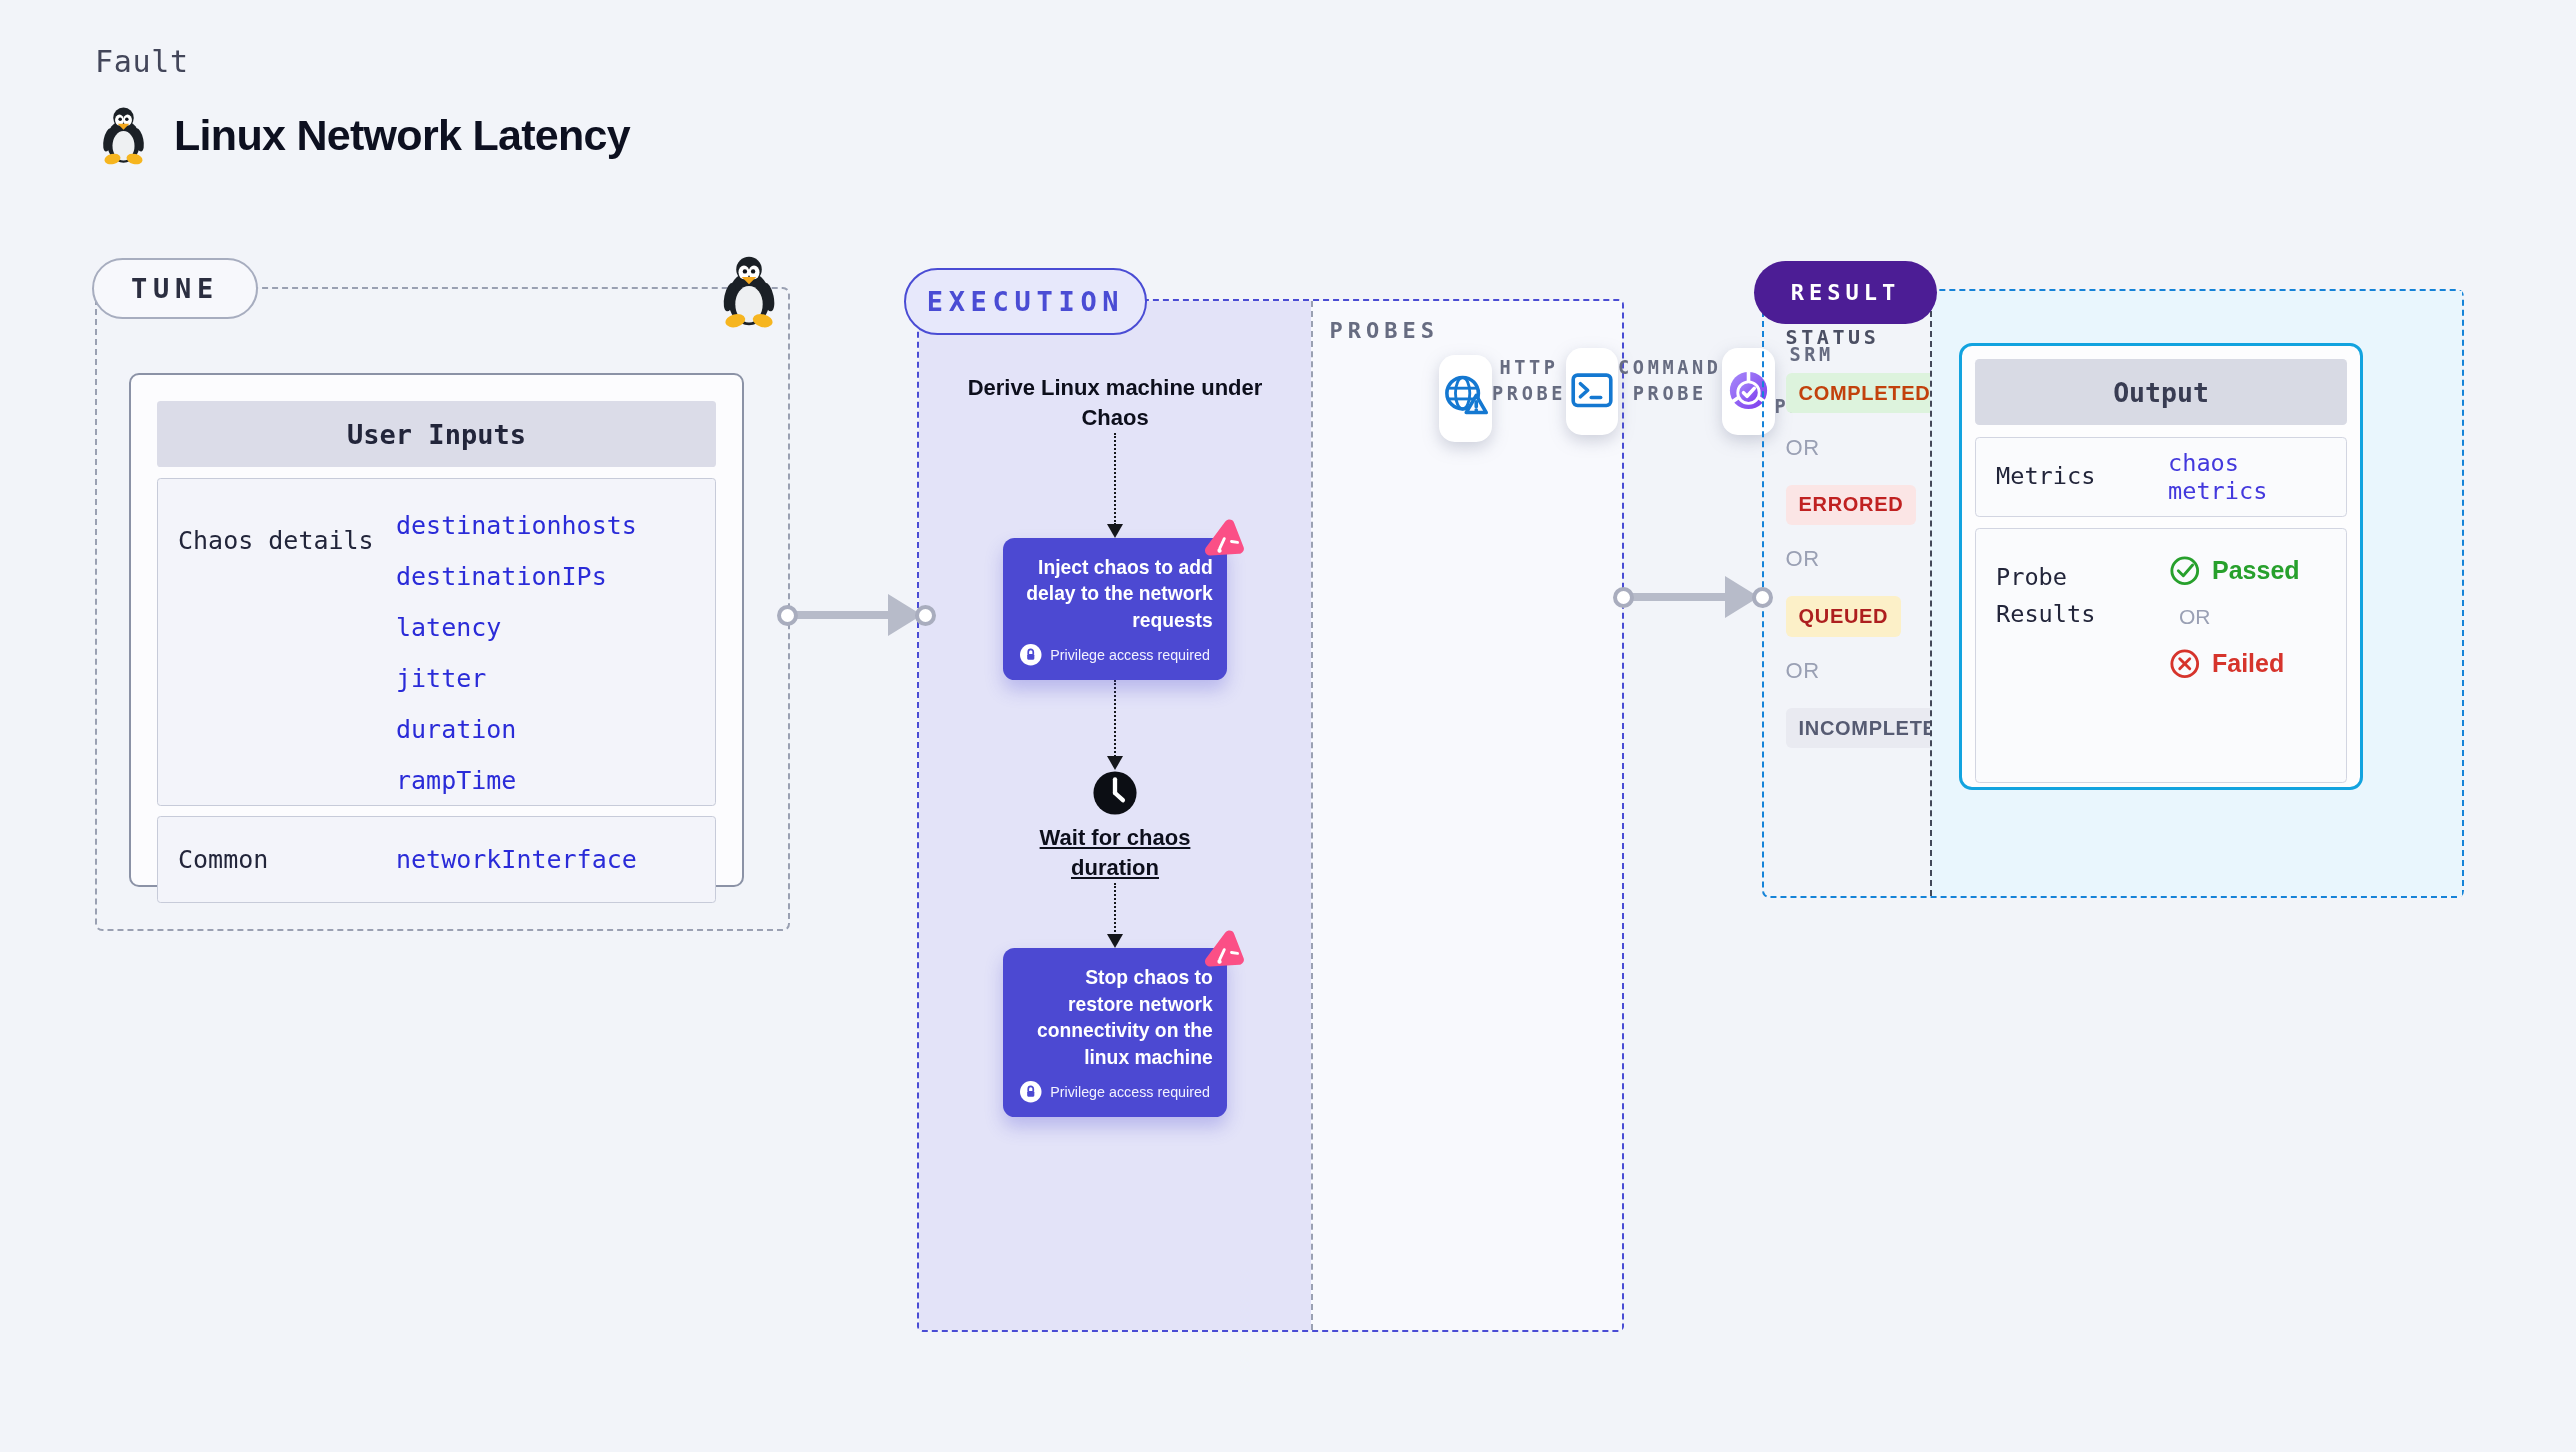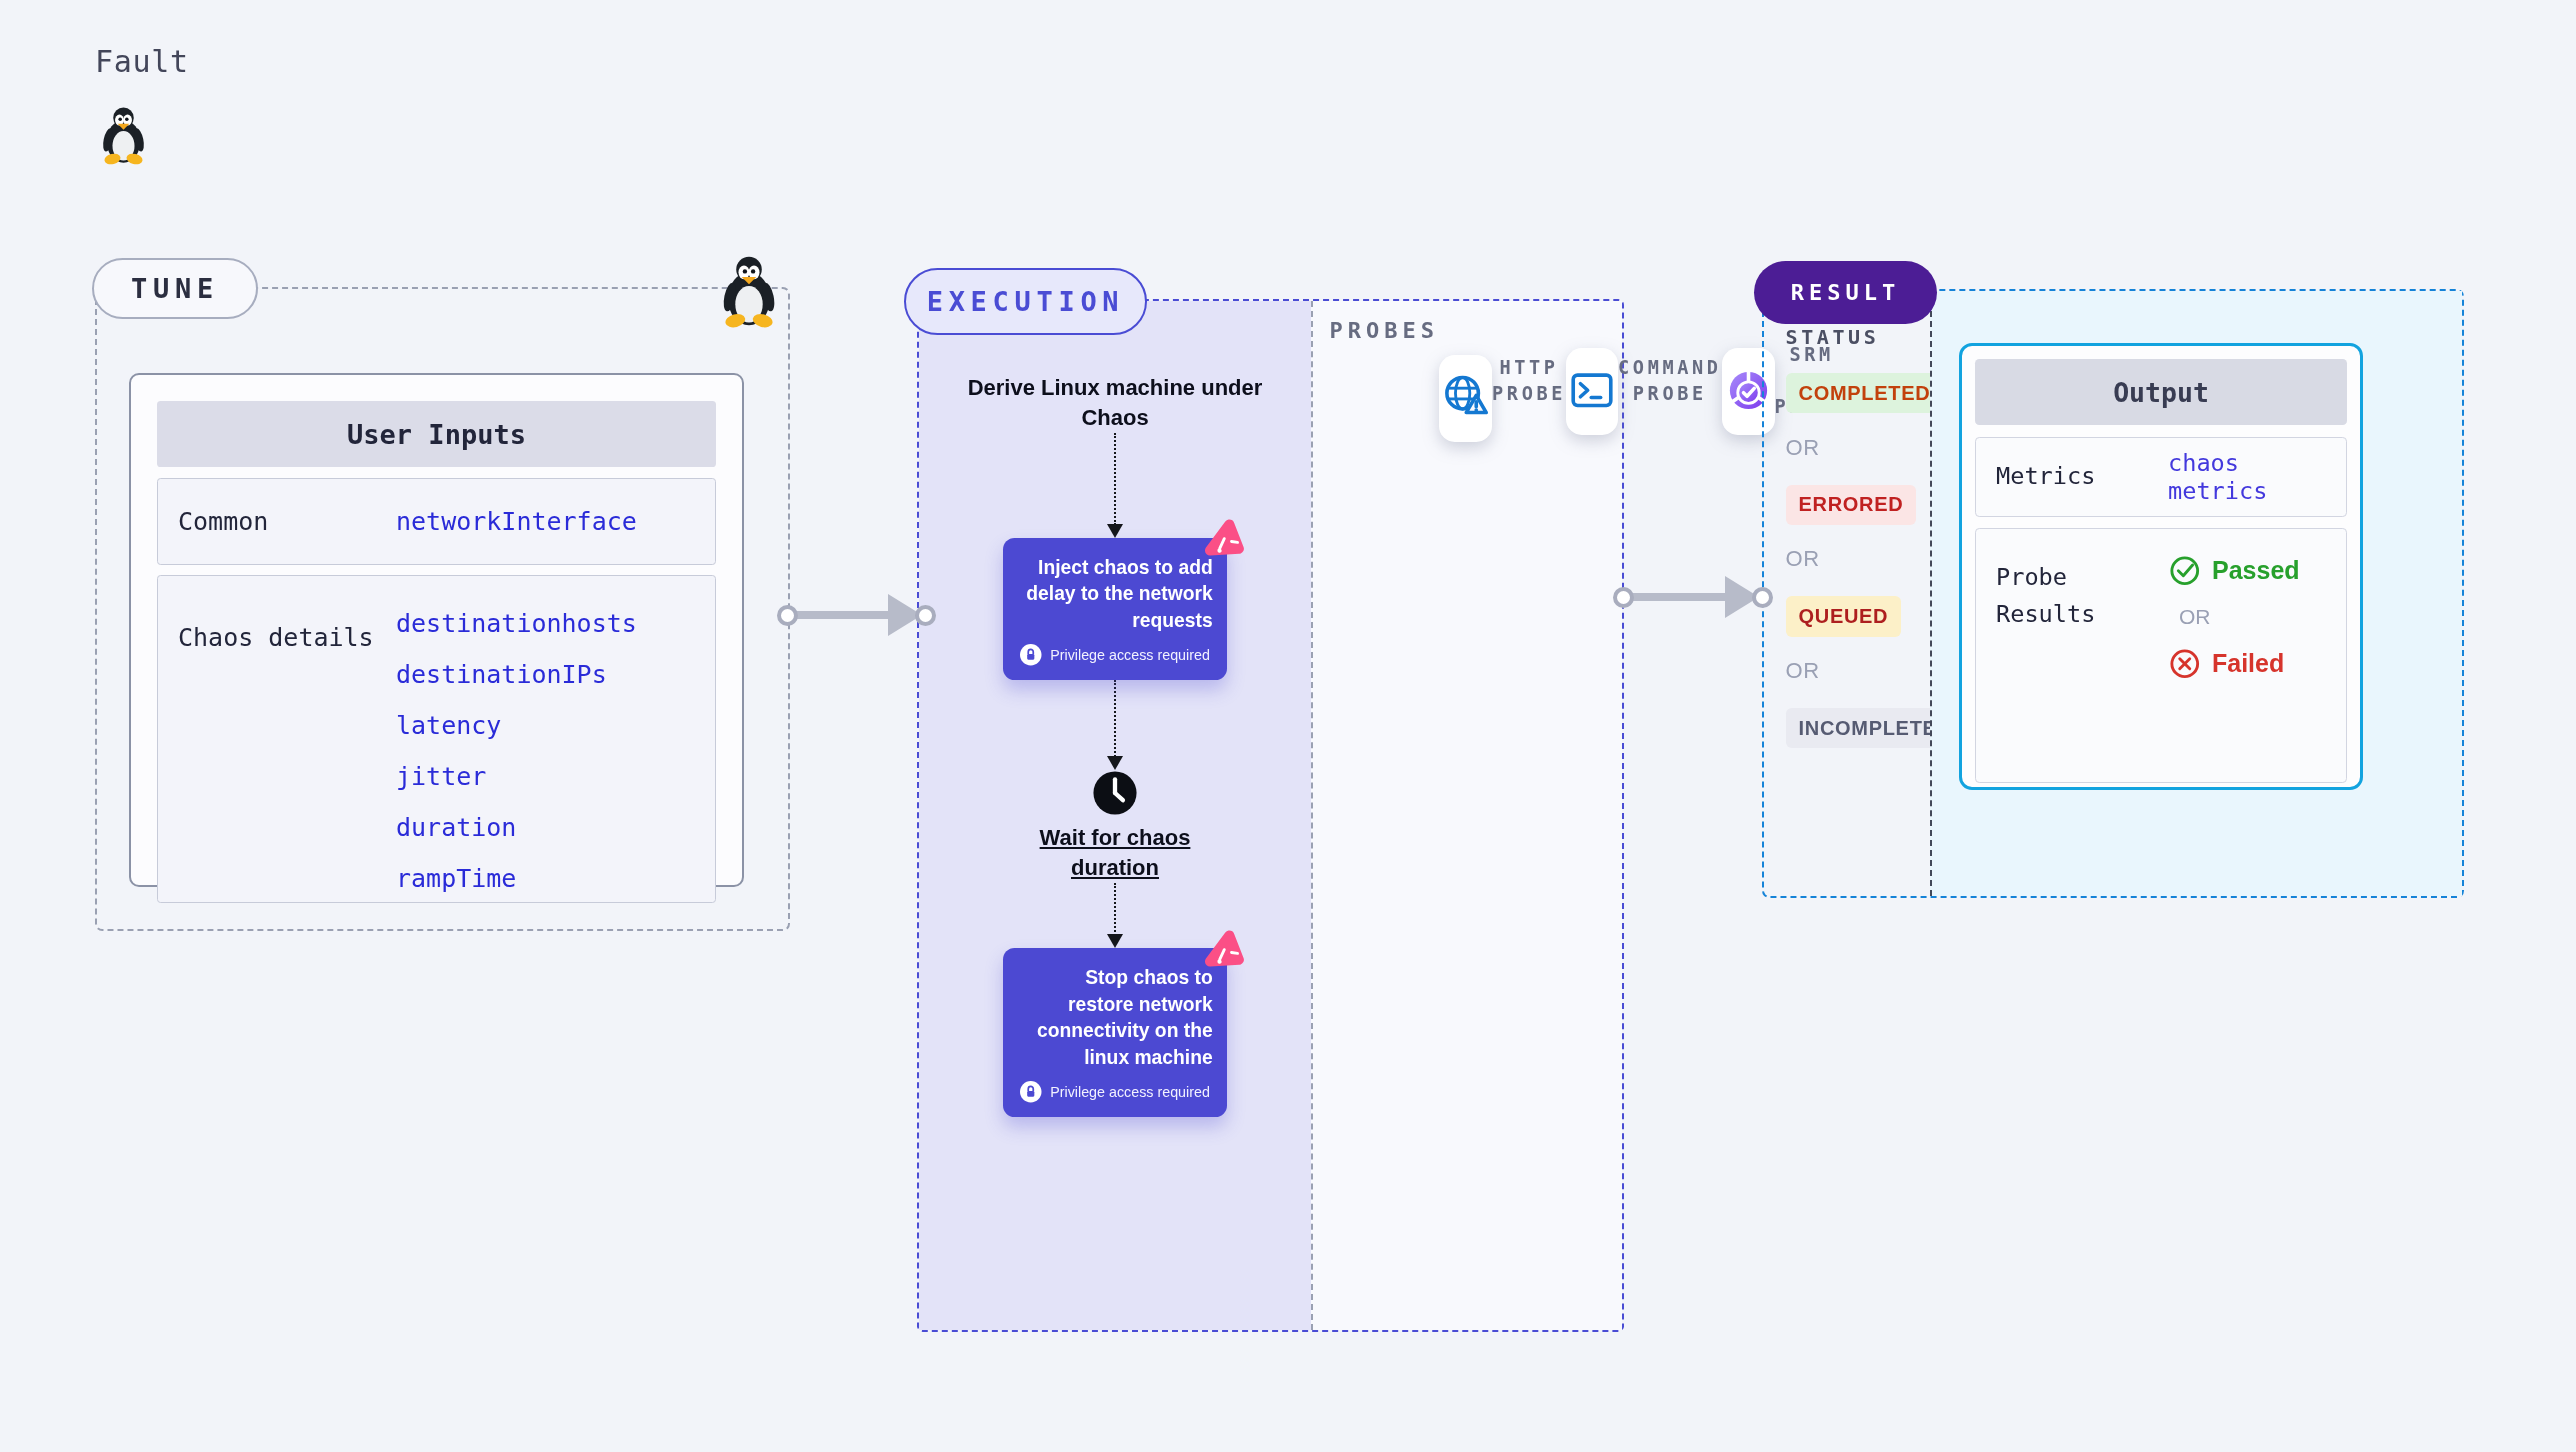--- a/index.html
+++ b/index.html
@@ -145,20 +145,21 @@
         <ellipse cx="37.5" cy="19" rx="6" ry="7.5" fill="#ffffff"></ellipse>
         <circle cx="27.5" cy="18" r="2.4" fill="#10141a"></circle>
         <circle cx="36.5" cy="18" r="2.4" fill="#10141a"></circle>
         <path d="M24 24 L40 24 L32 32 Z" fill="#f4a81d"></path>
         <ellipse cx="17" cy="72" rx="11" ry="7" fill="#f6b51f" transform="rotate(-14 17 72)"></ellipse>
         <ellipse cx="47" cy="72" rx="11" ry="7" fill="#f6b51f" transform="rotate(14 47 72)"></ellipse>
         <ellipse cx="11" cy="46" rx="6" ry="16" fill="#1b2026" transform="rotate(12 11 46)"></ellipse>
         <ellipse cx="53" cy="46" rx="6" ry="16" fill="#1b2026" transform="rotate(-12 53 46)"></ellipse>
       </svg>
     </span>
+    <h1>Linux Network Latency</h1>
   </div>
 
   <div class="tune-box"></div>
   <div class="pill-badge tune-badge">TUNE</div>
   <span class="tux tux-on-border">
     <svg viewBox="0 0 64 80">
       <ellipse cx="32" cy="48" rx="23" ry="29" fill="#1b2026"></ellipse>
       <ellipse cx="32" cy="16" rx="14" ry="14" fill="#1b2026"></ellipse>
       <ellipse cx="32" cy="54" rx="15" ry="20" fill="#eef0f2"></ellipse>
       <ellipse cx="26.5" cy="19" rx="6" ry="7.5" fill="#ffffff"></ellipse>
@@ -168,35 +169,35 @@
       <path d="M24 24 L40 24 L32 32 Z" fill="#f4a81d"></path>
       <ellipse cx="17" cy="72" rx="11" ry="7" fill="#f6b51f" transform="rotate(-14 17 72)"></ellipse>
       <ellipse cx="47" cy="72" rx="11" ry="7" fill="#f6b51f" transform="rotate(14 47 72)"></ellipse>
       <ellipse cx="11" cy="46" rx="6" ry="16" fill="#1b2026" transform="rotate(12 11 46)"></ellipse>
       <ellipse cx="53" cy="46" rx="6" ry="16" fill="#1b2026" transform="rotate(-12 53 46)"></ellipse>
     </svg>
   </span>
 
   <div class="ui-card">
     <div class="ui-header">User Inputs</div>
-    <div class="ui-row ui-row-common">
-      <div class="ui-label">Common</div>
-      <div class="ui-values">
-        <div class="ui-value">networkInterface</div>
-      </div>
-    </div>
     <div class="ui-row ui-row-chaos">
       <div class="ui-label">Chaos details</div>
       <div class="ui-values">
         <div class="ui-value">destinationhosts</div>
         <div class="ui-value">destinationIPs</div>
         <div class="ui-value">latency</div>
         <div class="ui-value">jitter</div>
         <div class="ui-value">duration</div>
         <div class="ui-value">rampTime</div>
+      </div>
+    </div>
+    <div class="ui-row ui-row-common">
+      <div class="ui-label">Common</div>
+      <div class="ui-values">
+        <div class="ui-value">networkInterface</div>
       </div>
     </div>
   </div>
 
   <div class="harrow" id="arrow1">
     <span class="dot"></span>
     <span class="shaft"></span>
     <span class="tri"></span>
     <span class="dot"></span>
   </div>

